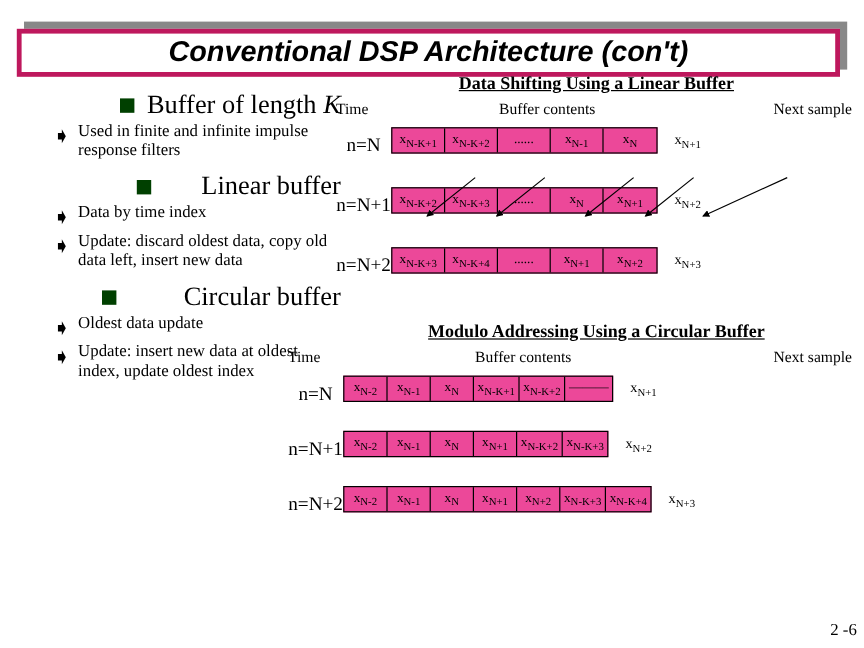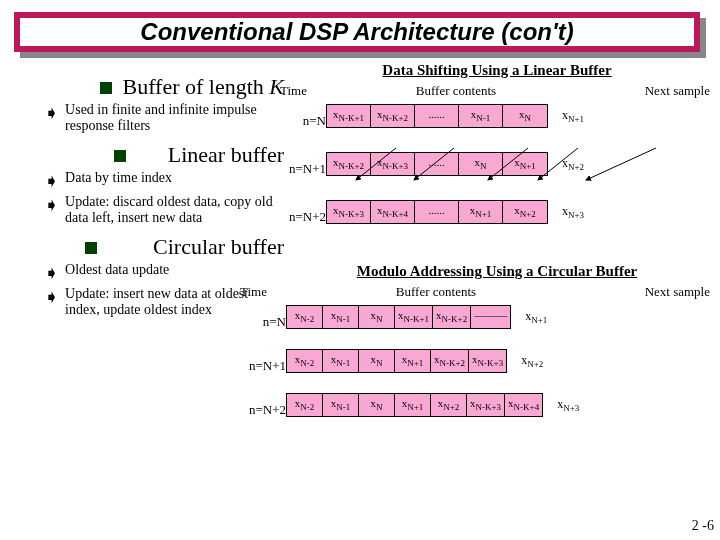--- a/index.html
+++ b/index.html
@@ -1,33 +1,33 @@
 <!DOCTYPE html>
 <html><head>
 <meta charset="utf-8">
 <style>
   * { box-sizing: border-box; margin: 0; padding: 0; }
   body { width: 720px; height: 540px; background: #fff; font-family: "Times New Roman", serif; position: relative; }
   .shadow-box { position: absolute; background: #888; }
   .title-shadow { left: 20px; top: 18px; width: 686px; height: 40px; }
-  .title-bar { position: absolute; left: 14px; top: 12px; width: 686px; height: 40px; background: #fff; border: 6px solid #be185d; display: flex; align-items: center; justify-content: center; }
+  .title-bar { position: absolute; left: 14px; top: 24px; width: 686px; height: 40px; background: #fff; border: 4px solid #be185d; display: flex; align-items: center; justify-content: center; }
   .title-text { font-family: Arial, sans-serif; font-weight: bold; font-style: italic; font-size: 24px; color: #000; }
   .left-col { position: absolute; left: 14px; top: 68px; width: 270px; }
   .bullet-main { display: flex; align-items: baseline; margin-top: 6px; justify-content: flex-end; }
   .bullet-sq { width: 12px; height: 12px; background: #004000; margin-right: 10px; margin-top: 6px; flex-shrink: 0; }
   .bullet-main-text { font-size: 22px; }
   .sub-item { display: flex; margin-left: 30px; margin-top: 2px; }
   .sub-arrow { font-size: 18px; margin-right: 6px; }
   .sub-text { font-size: 14px; line-height: 1.15; }
   .right-area { position: absolute; left: 280px; top: 62px; width: 434px; }
   .sec-title { font-size: 15px; font-weight: bold; text-decoration: underline; text-align: center; margin-bottom: 4px; }
   .tbl-header { display: flex; font-size: 13px; }
   .buf-row { display: flex; align-items: center; margin-top: 4px; }
-  .time-label { width: 46px; font-size: 13px; text-align: right; margin-top: 10px; }
-  .cells { display: flex; border: 1.5px solid #000; background: #f9a8d4; }
+  .time-label { width: 46px; font-size: 16px; text-align: center; margin-top: 10px; }
+  .cells { display: flex; border: 1.5px solid #000; background: #ec4899; }
   .cell { border-right: 1px solid #000; font-size: 11px; padding: 3px 3px; text-align: center; min-width: 44px; }
   .cell:last-child { border-right: none; }
   .cell-sm { min-width: 36px; }
   .next { font-size: 12px; margin-left: 14px; }
   sub { font-size: 9px; }
   .arrow-svg { position: absolute; }
   .page-num { position: absolute; right: 6px; bottom: 6px; font-size: 14px; }
 </style>
 </head>
 <body>

